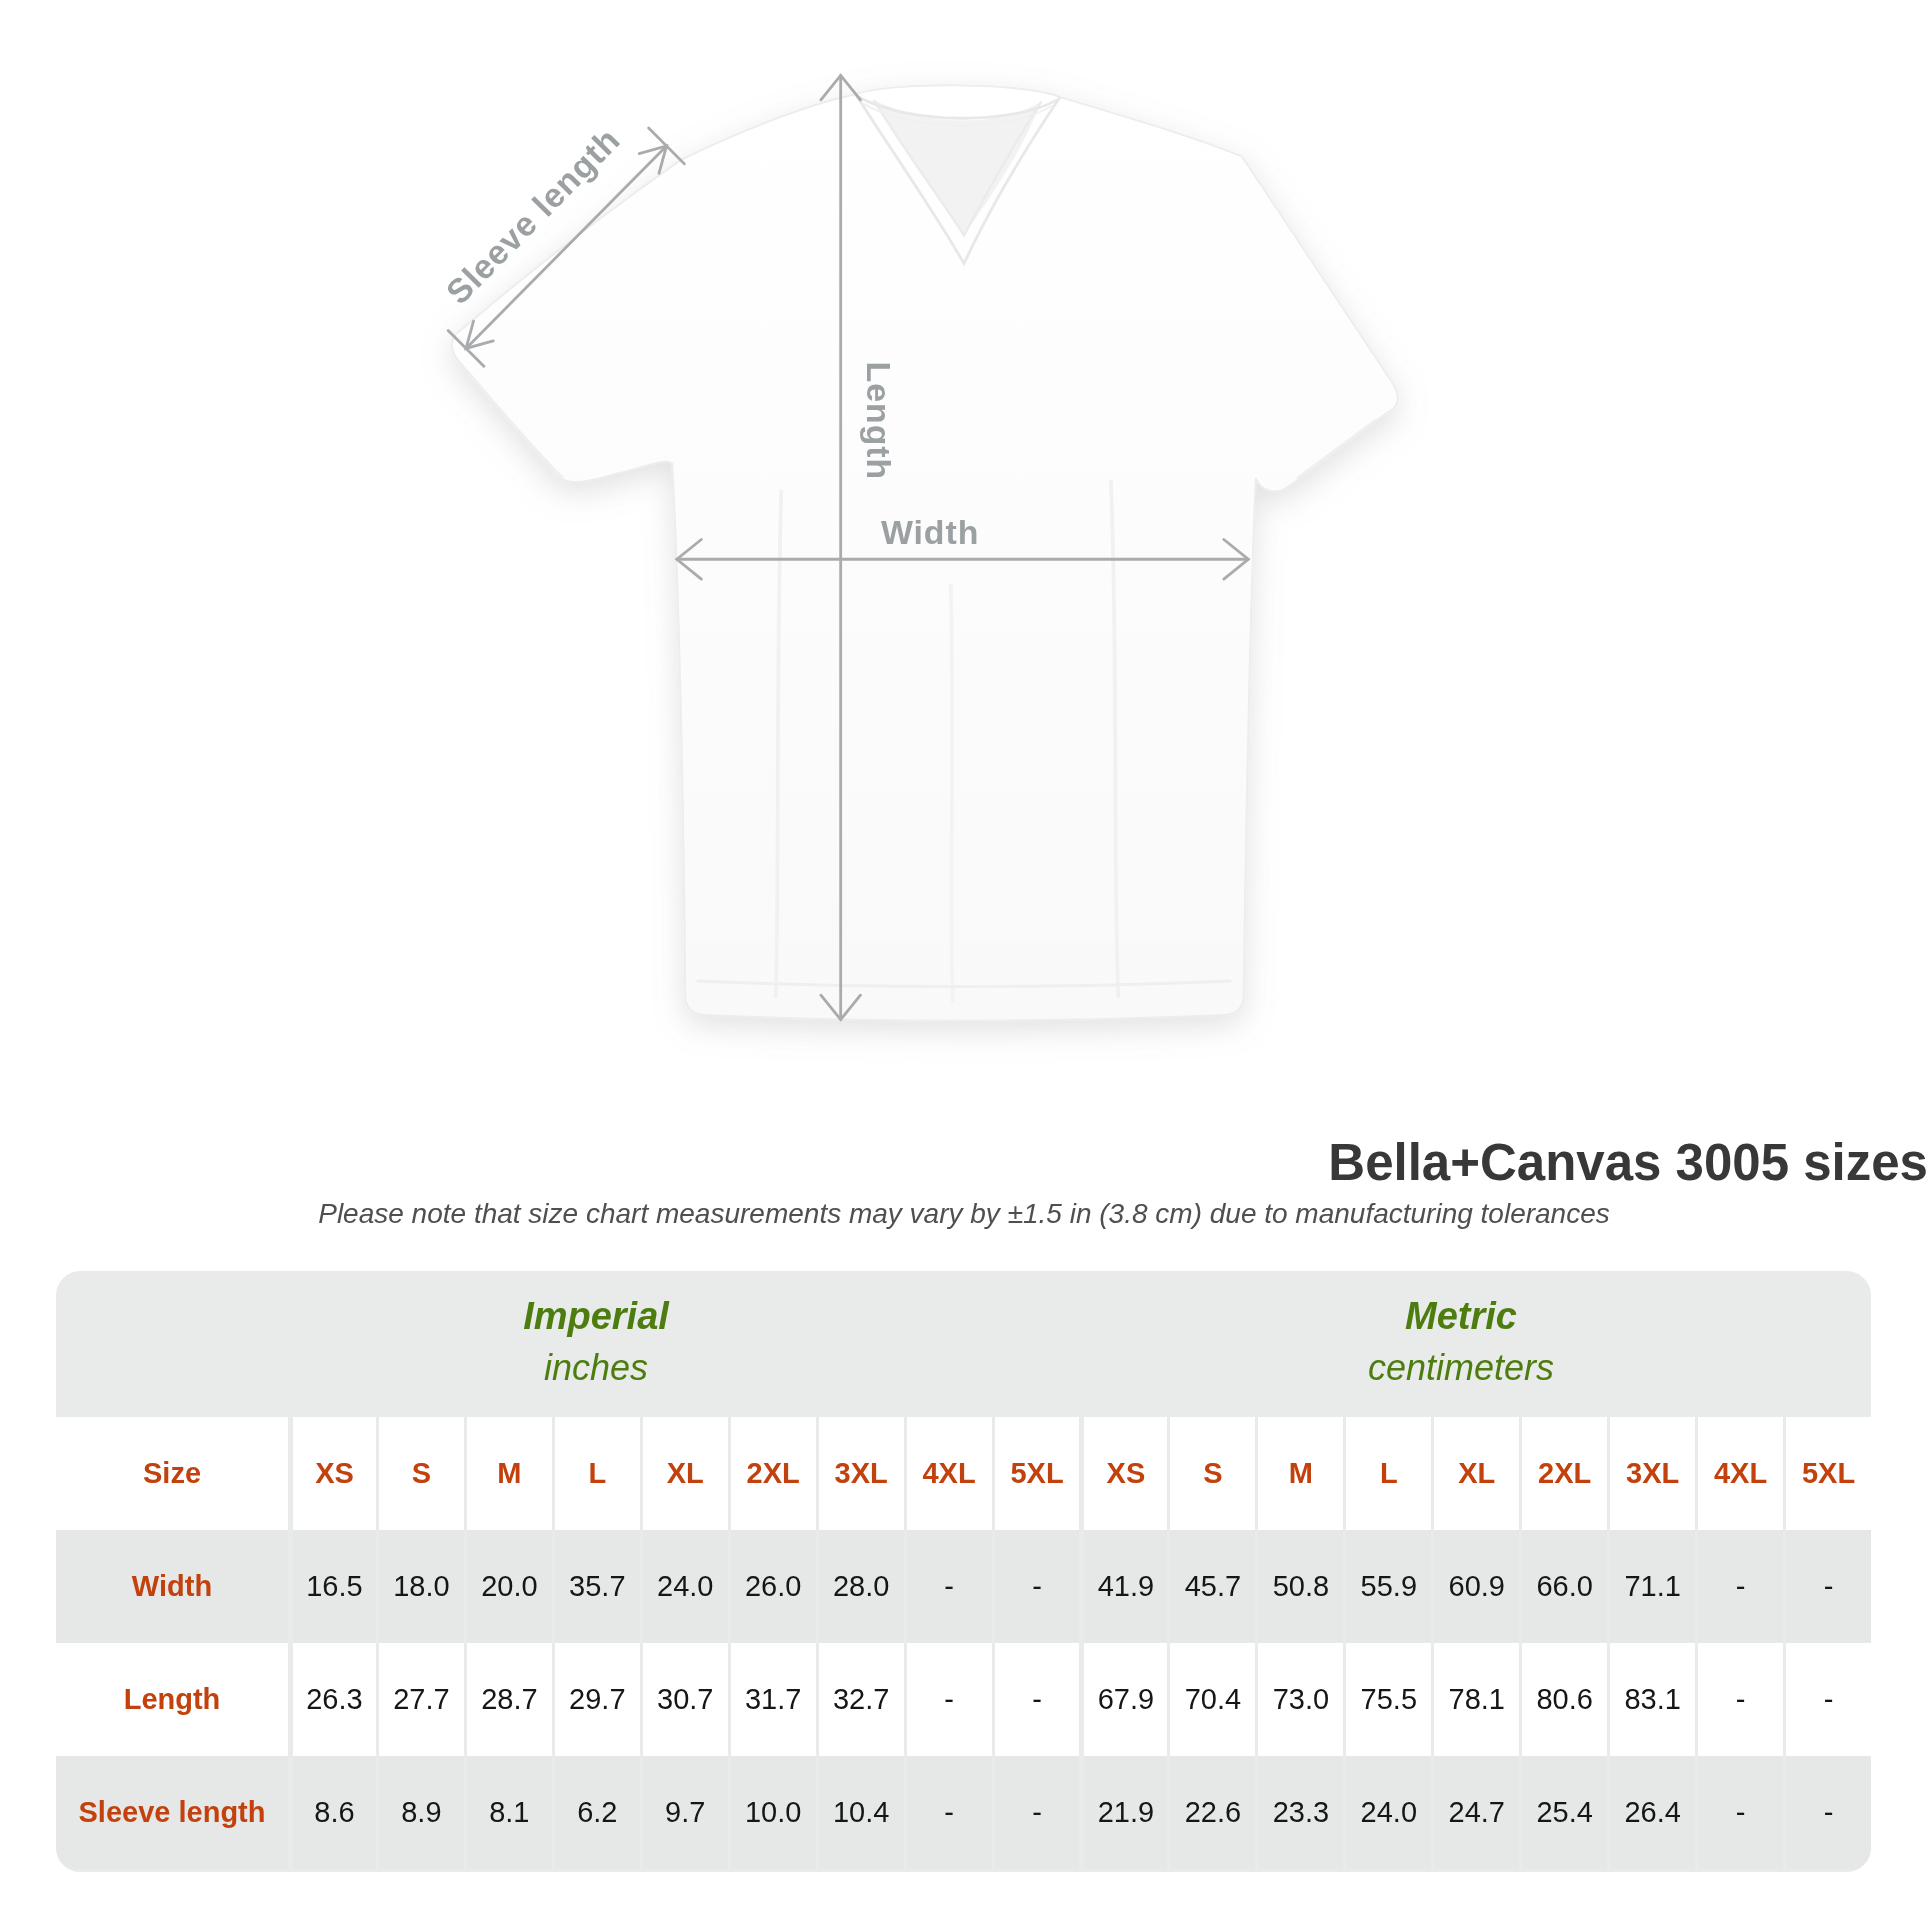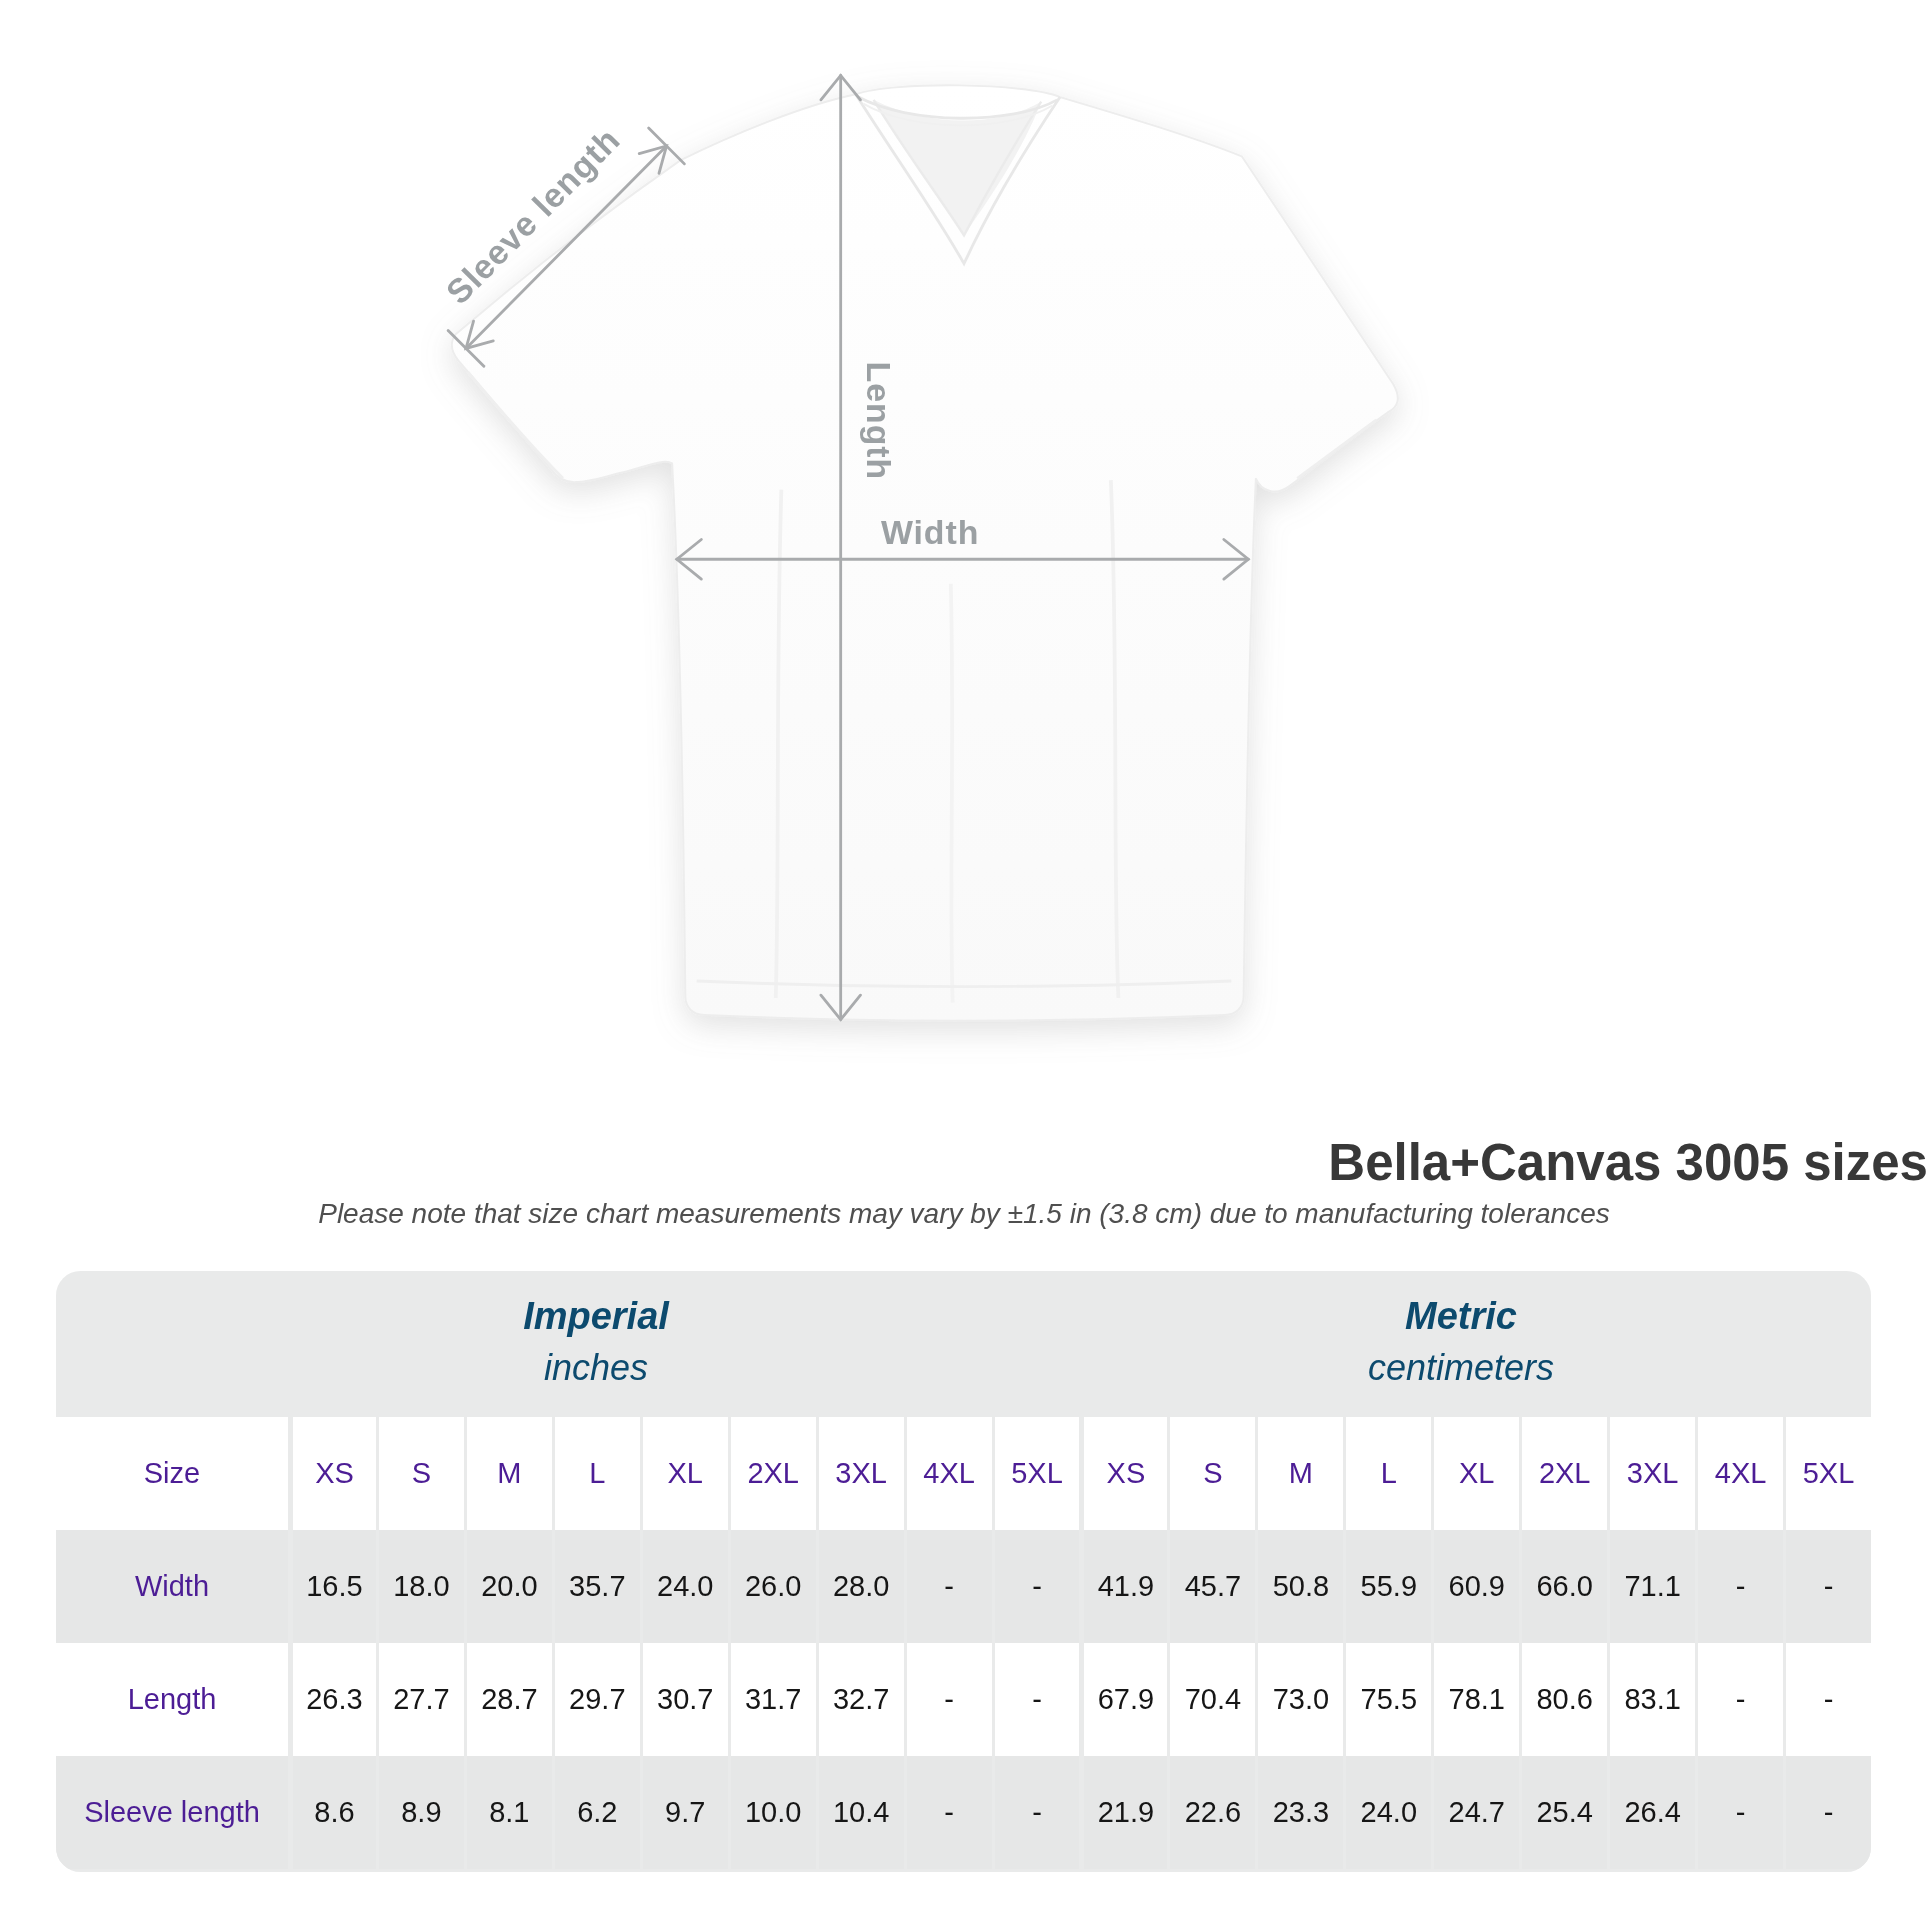--- a/index.html
+++ b/index.html
@@ -12,35 +12,35 @@
 
   
   .title{position:absolute;left:0;top:1133px;width:1928px;text-align:right;
          font-size:51px;font-weight:700;color:#383838;}
   .subtitle{position:absolute;left:0;top:1198px;width:1928px;text-align:center;
          font-size:28px;font-style:italic;color:#4f4f4f;}
 
   
   .panel{position:absolute;left:56px;top:1271px;width:1815px;height:601px;
          background:#e9eaea;border-radius:24.5px;overflow:hidden;}
-  .unit-head{position:absolute;top:22.6px;text-align:center;color:#0c4a6e;}
+  .unit-head{position:absolute;top:22.6px;text-align:center;color:#4d7c0f;}
   .unit-head .uname{font-size:38px;font-weight:700;font-style:italic;line-height:45px;}
   .unit-head .usub{font-size:36px;font-style:italic;line-height:38px;margin-top:10px;}
   #unit-imperial{left:540px;transform:translateX(-50%);}
   #unit-metric{left:1405px;transform:translateX(-50%);}
 
   .tbl{position:absolute;left:0;top:146px;width:1815px;}
   .trow{display:grid;grid-template-columns:232px repeat(18,1fr);height:113px;}
   .cell{display:flex;align-items:center;justify-content:center;
         font-size:29px;color:#161616;background:#ffffff;
         border-left:3.8px solid #e9eaea;}
   .cell:first-child{border-left:none;}
   .cell:nth-child(2),.cell:nth-child(11){border-left-width:5.6px;}
   .row-gray .cell{background:#e6e7e7;}
-  .hdr,.lbl{font-weight:400;color:#4c1d95;}
+  .hdr,.lbl{font-weight:700;color:#c2410c;}
   .lbl{font-size:29px;}
 </style>
 </head>
 <body>
 
 <div id="canvas">
 
   <svg id="diagram" viewBox="0 0 2048 1180">
     <defs>
       <linearGradient id="bodyGrad" x1="0" y1="0" x2="0" y2="1">

